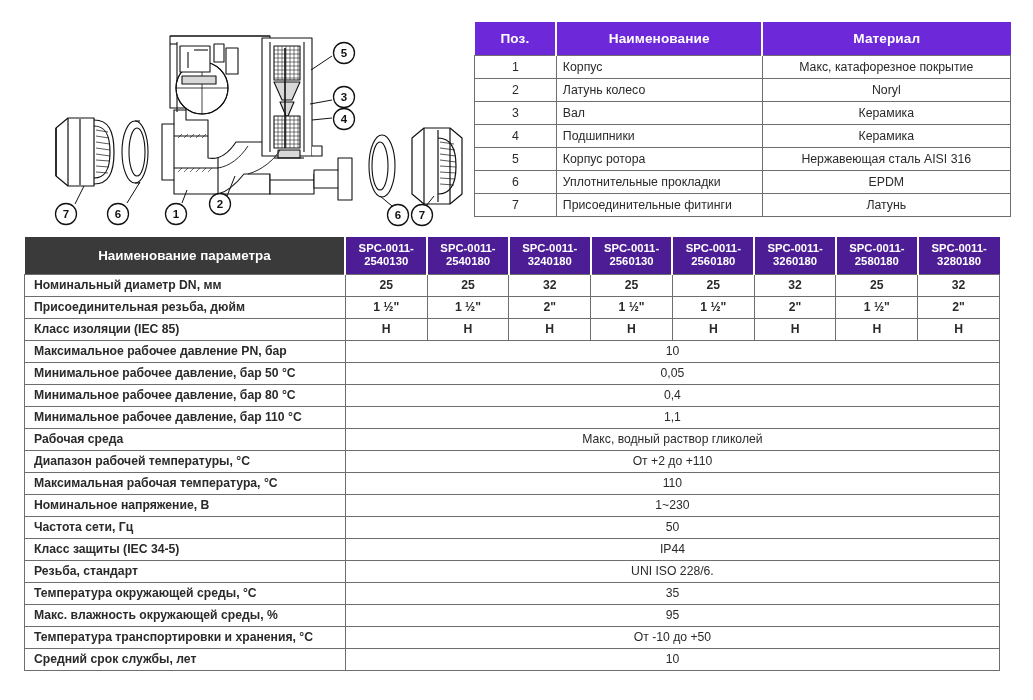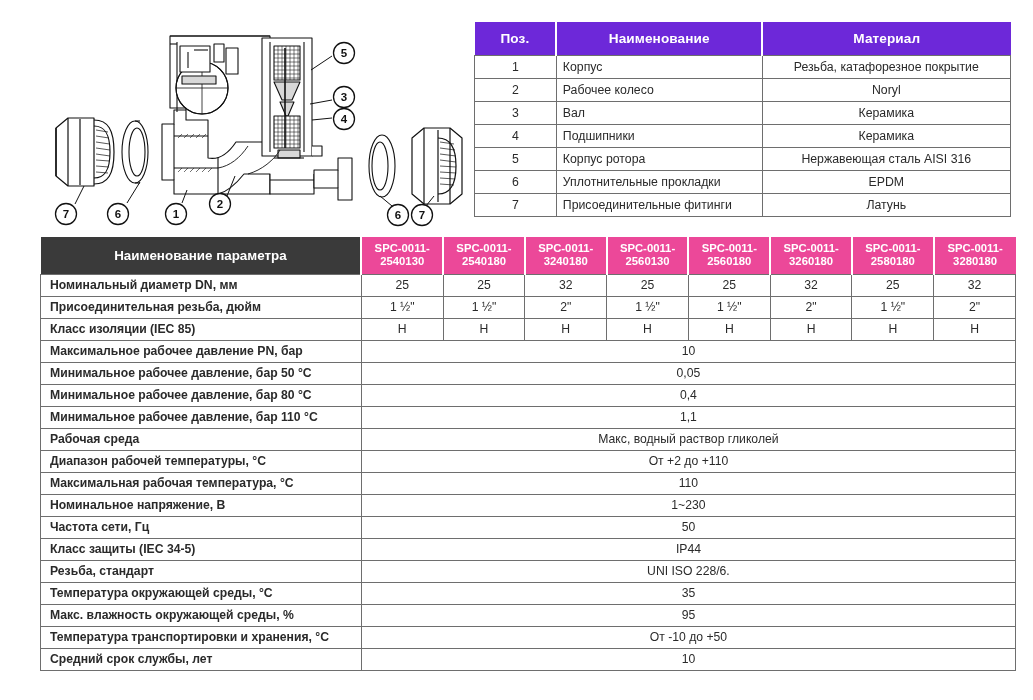--- a/index.html
+++ b/index.html
@@ -52,37 +52,37 @@
     height: 21px;
     color: #2a2a2a;
   }
   #materials-table td.pos  { width: 82px;  text-align: center; }
   #materials-table td.name { width: 206px; text-align: left; }
   #materials-table td.mat  { width: 249px; text-align: center; }
 
   
   #spec-table {
     position: absolute;
-    left: 40px; top: 237px;
+    left: 24px; top: 237px;
     width: 976px;
     border-collapse: collapse;
     font-size: 12.2px;
   }
   #spec-table th.param-head {
     background: #3a3a3a;
     color: #fff;
     font-weight: bold;
     font-size: 13.4px;
     text-align: center;
     padding: 8px 4px;
     width: 321px;
     border-right: 2px solid #fff;
   }
   #spec-table th.model-head {
-    background: #ec4899;
+    background: #4c1d95;
     color: #fff;
     font-weight: bold;
     font-size: 11.3px;
     text-align: center;
     padding: 5px 1px;
     line-height: 1.18;
     white-space: pre-line;
     border-right: 2px solid #fff;
     width: 81.8px;
   }
@@ -92,21 +92,21 @@
     height: 22px;
     padding: 2px 4px;
     color: #2a2a2a;
   }
   #spec-table td.param {
     text-align: left;
     padding-left: 9px;
     width: 321px;
     font-weight: bold;
   }
-  #spec-table td.val { text-align: center; }
+  #spec-table td.val { text-align: center; font-weight: bold; }
   #spec-table td.merged { text-align: center; }
 </style>
 </head>
 <body>
 
 <div id="page">
 
   <div id="drawing">
     <svg viewBox="0 0 448 222" xmlns="http://www.w3.org/2000/svg" stroke="#111" fill="none" stroke-width="1.1" stroke-linejoin="round">
 
@@ -327,25 +327,25 @@
       <tr>
         <th>Поз.</th>
         <th>Наименование</th>
         <th>Материал</th>
       </tr>
     </thead>
     <tbody>
       <tr>
         <td class="pos">1</td>
         <td class="name">Корпус</td>
-        <td class="mat">Резьба, катафорезное покрытие</td>
+        <td class="mat">Макс, катафорезное покрытие</td>
       </tr>
       <tr>
         <td class="pos">2</td>
-        <td class="name">Рабочее колесо</td>
+        <td class="name">Латунь колесо</td>
         <td class="mat">Noryl</td>
       </tr>
       <tr>
         <td class="pos">3</td>
         <td class="name">Вал</td>
         <td class="mat">Керамика</td>
       </tr>
       <tr>
         <td class="pos">4</td>
         <td class="name">Подшипники</td>

